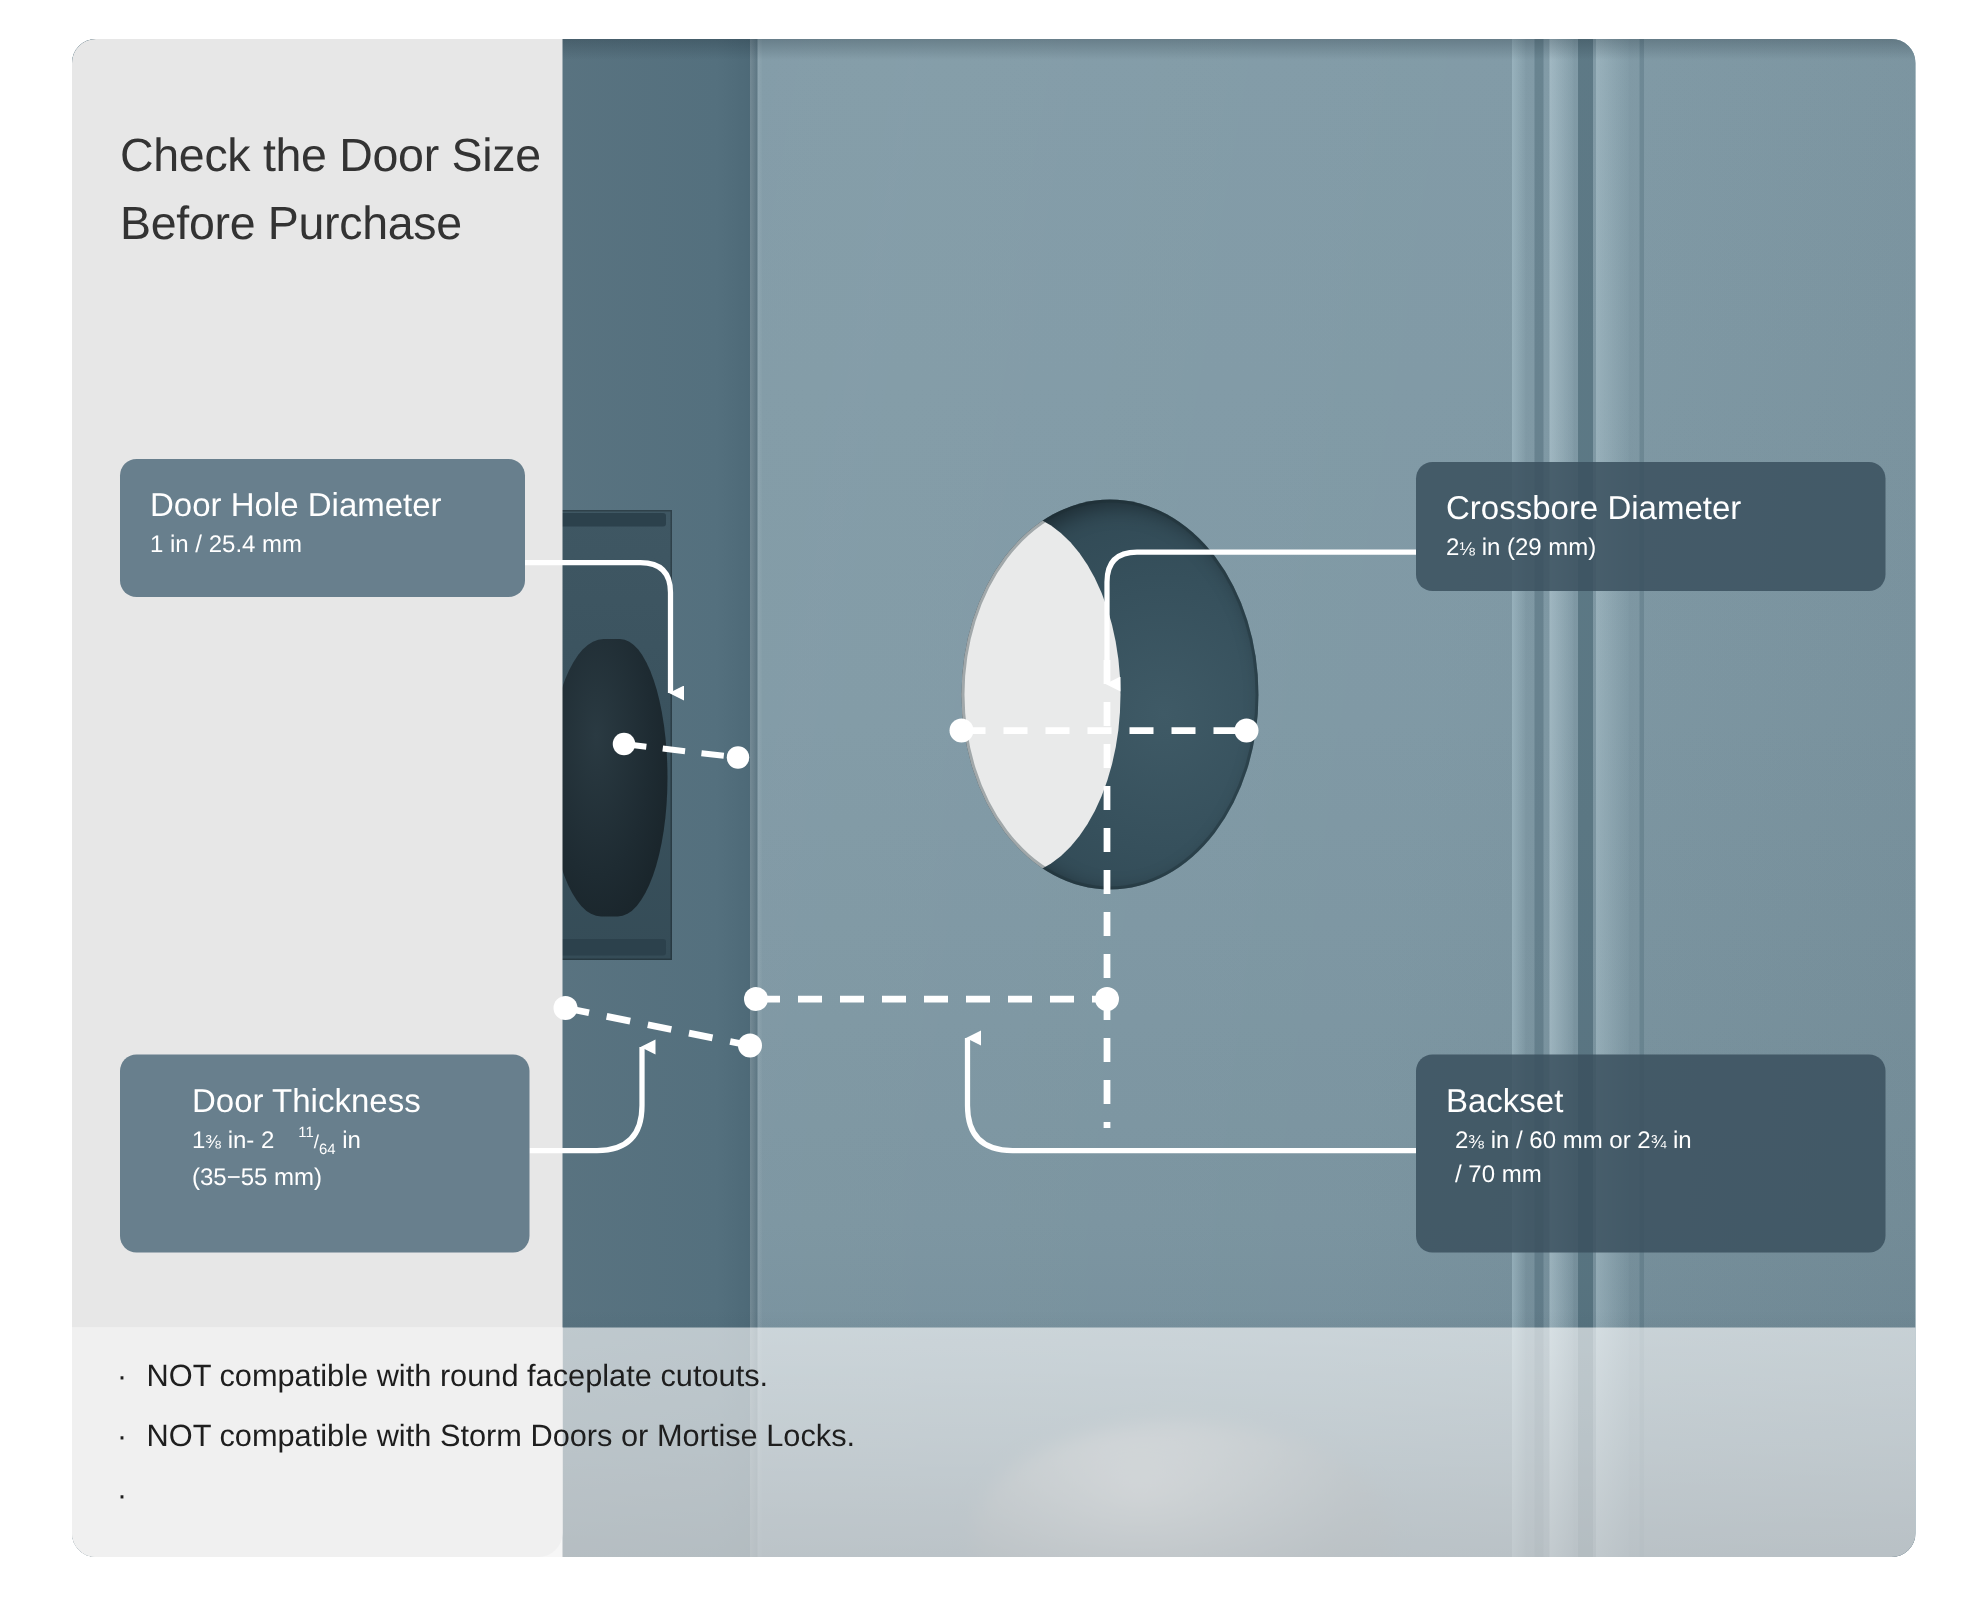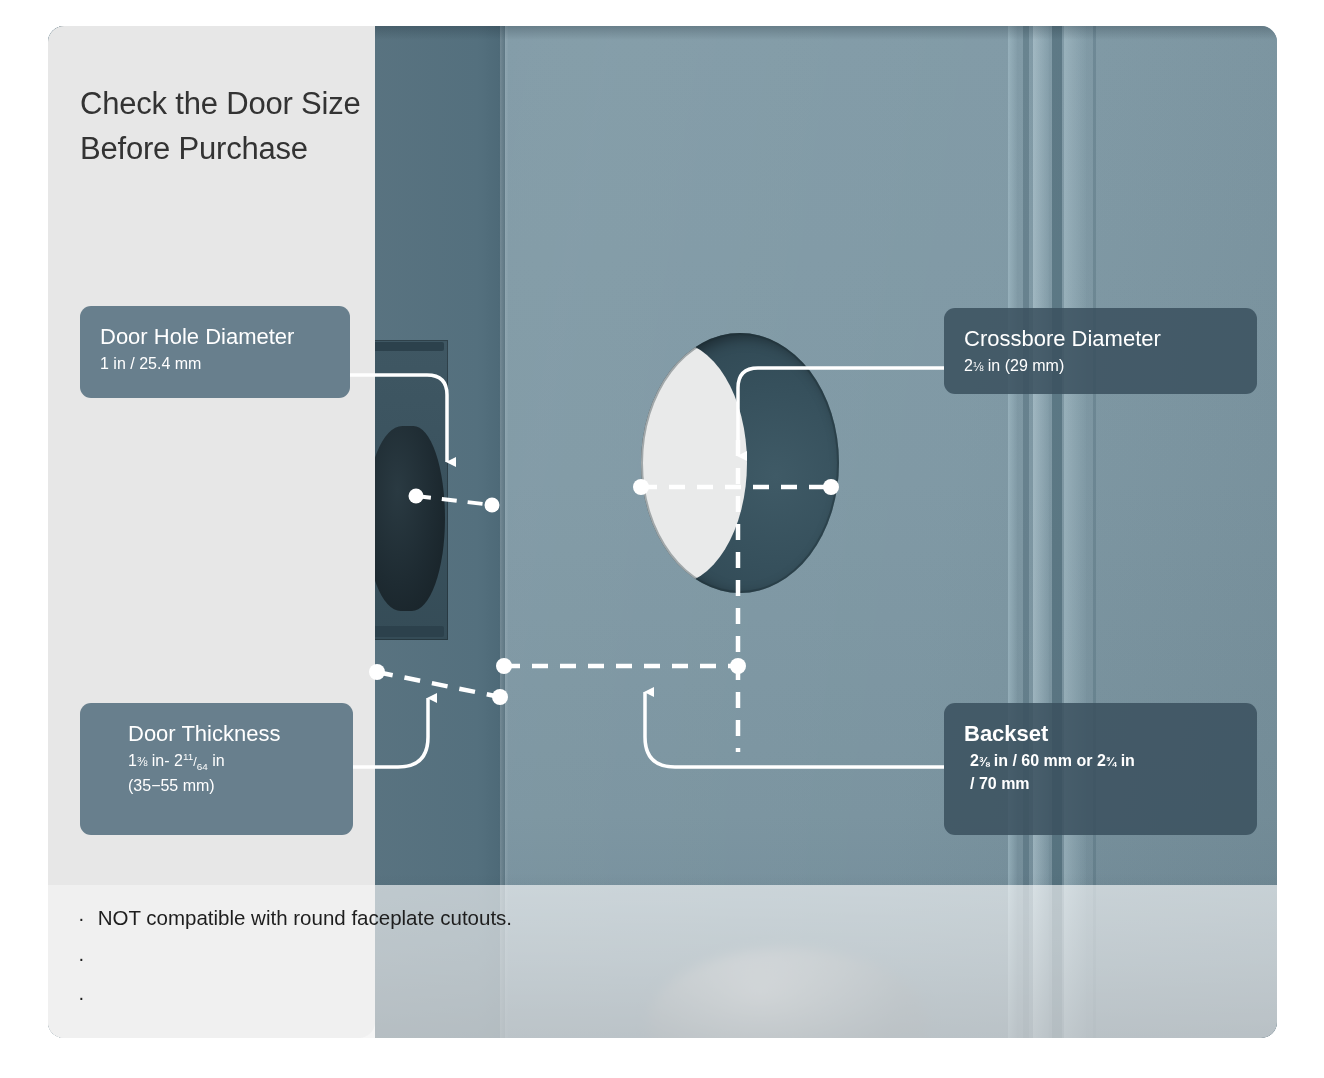--- a/index.html
+++ b/index.html
@@ -136,26 +136,26 @@
     padding:16px 20px 18px 20px;
   }
   .callout .c-title{ font-size:22px; line-height:1.35; white-space:nowrap; }
   .callout .c-value{ font-size:16px; line-height:1.45; }
   .callout.light{ background:#687f8d; }
   .callout.dark{ background:rgba(58,80,94,0.86); }
 
   #box-hole      { left:80px;  top:306px; width:270px; height:92px; }
   #box-thickness { left:80px;  top:703px; width:273px; height:132px;padding-left:48px; }
   #box-crossbore { left:944px; top:308px; width:313px; height:86px; }
-  #box-backset   { left:944px; top:703px; width:313px; height:132px;font-weight:bold; }
+  #box-backset   { left:944px; top:703px; width:313px; height:132px; }
 
   #box-backset .c-value{ padding-left:6px; }
 
   .frac{ font-size:0.78em; }
-  .sup{ font-size:0.62em; vertical-align:super; }
+  .sup{ font-size:0.62em; vertical-align:super;margin-left:16px; }
   .sub{ font-size:0.62em; vertical-align:sub; }
 
   
   .overlay{ position:absolute; left:0; top:0; width:1324px; height:1078px; pointer-events:none; }
 
   
   .bullets{
     position:absolute; left:78px; top:908px; width:1180px;
     color:#1e1e1e;
   }
@@ -264,19 +264,20 @@
     <div class="c-value">/ 70 mm</div>
   </div>
 
   <div class="bullets">
     <div class="bullet-row">
       <span class="bullet-dot">·</span>
       <span>NOT compatible with round faceplate cutouts.</span>
     </div>
     <div class="bullet-row">
       <span class="bullet-dot">·</span>
+      <span>NOT compatible with Storm Doors or Mortise Locks.</span>
     </div>
     <div class="bullet-row">
       <span class="bullet-dot">·</span>
     </div>
   </div>
 
 </div>
 
 </body></html>

